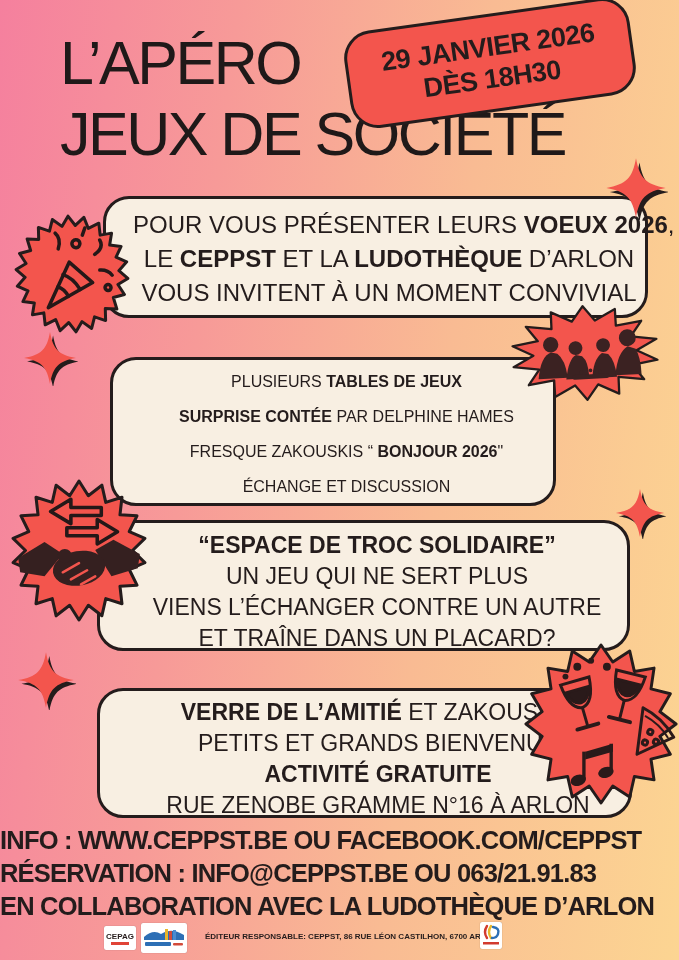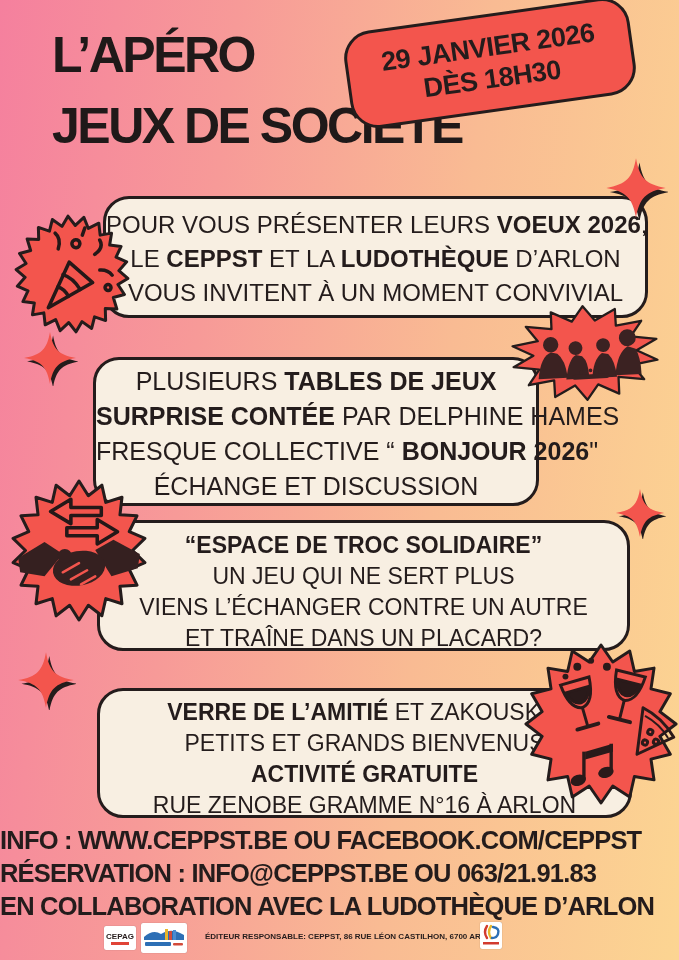--- a/index.html
+++ b/index.html
@@ -3,36 +3,36 @@
 <meta charset="utf-8">
 <style>
   html,body{margin:0;padding:0;}
   body{font-family:"Liberation Sans", sans-serif; background:#888;}
   .poster{
     position:relative; width:679px; height:960px; overflow:hidden;
     background:linear-gradient(97deg,#f5809e 0%,#f79a98 30%,#f9bb93 62%,#fcd592 100%);
     color:#241c1c;
   }
   
-  .title{position:absolute; left:52px; top:20px; margin:0; font-size:50px; line-height:71px;
-    font-weight:bold; letter-spacing:-2.5px; color:#1f1919; white-space:nowrap;}
+  .title{position:absolute; left:52px; top:20px; margin:8px; font-size:61px; line-height:71px;
+    font-weight:normal; letter-spacing:-2.5px; color:#1f1919; white-space:nowrap;}
   .title span{display:block;}
   
   .badge{position:absolute; left:346px; top:14px; width:282px; height:92px;
     background:#f3554d; border:3.5px solid #241c1c; border-radius:28px;
     transform:rotate(-8deg); display:flex; flex-direction:column; align-items:center; justify-content:center;
     font-weight:bold; font-size:27px; line-height:32px; letter-spacing:-0.5px;}
   
   .box{position:absolute; background:#f8efe2; border:3px solid #241c1c; border-radius:26px;
     text-align:center; box-sizing:border-box; z-index:2;}
-  .box .line{white-space:nowrap;}
+  .box .line{white-space:nowrap;padding-left:27px;}
   .box .line span{font-weight:normal;}
   .box .line span.b{font-weight:bold;}
   .box1{left:103px; top:196px; width:545px; height:122px; font-size:24px; line-height:34px; padding-top:9px;}
-  .box2{left:93px;  top:357px; width:446px; height:149px; font-size:25px; line-height:35px; padding-top:4px;}
+  .box2{left:110px;  top:357px; width:446px; height:149px; font-size:16px; line-height:35px; padding-top:4px;}
   .box3{left:97px;  top:520px; width:533px; height:131px; font-size:23px; line-height:31px; padding-top:7px;}
   .box4{left:97px;  top:688px; width:535px; height:130px; font-size:23px; line-height:31px; padding-top:6px;}
   
   .burst,.sparkle{position:absolute; z-index:5;}
   .b-popper{left:12px;  top:212px; width:120px; height:124px; transform:rotate(-4deg);}
   .b-people{left:504px; top:303px; width:162px; height:100px; transform:rotate(-3deg);}
   .b-hands {left:8px;   top:477px; width:142px; height:147px;}
   .b-drinks{left:522px; top:640px; width:158px; height:168px;}
   .s1{left:604px; top:156px; width:64px; height:64px;}
   .s2{left:22px;  top:330px; width:56px; height:56px;}
@@ -67,21 +67,21 @@
   </div>
 
   <section class="box box1">
       <div class="line"><span>POUR VOUS PRÉSENTER LEURS </span><span class="b">VOEUX 2026</span><span>,</span></div>
       <div class="line"><span>LE </span><span class="b">CEPPST</span><span> ET LA </span><span class="b">LUDOTHÈQUE</span><span> D’ARLON</span></div>
       <div class="line"><span>VOUS INVITENT À UN MOMENT CONVIVIAL</span></div>
     </section>
   <section class="box box2">
       <div class="line"><span>PLUSIEURS </span><span class="b">TABLES DE JEUX</span></div>
       <div class="line"><span class="b">SURPRISE CONTÉE</span><span>  PAR DELPHINE HAMES</span></div>
-      <div class="line"><span>FRESQUE COLLECTIVE “ </span><span class="b">BONJOUR 2026</span><span>"</span></div>
+      <div class="line"><span>FRESQUE ZAKOUSKIS “ </span><span class="b">BONJOUR 2026</span><span>"</span></div>
       <div class="line"><span>ÉCHANGE ET DISCUSSION</span></div>
     </section>
   <section class="box box3">
       <div class="line"><span class="b">“ESPACE DE TROC SOLIDAIRE”</span></div>
       <div class="line"><span>UN JEU QUI NE SERT PLUS</span></div>
       <div class="line"><span>VIENS L’ÉCHANGER CONTRE UN AUTRE</span></div>
       <div class="line"><span>ET TRAÎNE DANS UN PLACARD?</span></div>
     </section>
   <section class="box box4">
       <div class="line"><span class="b">VERRE DE L’AMITIÉ</span><span> ET ZAKOUSKIS</span></div>

